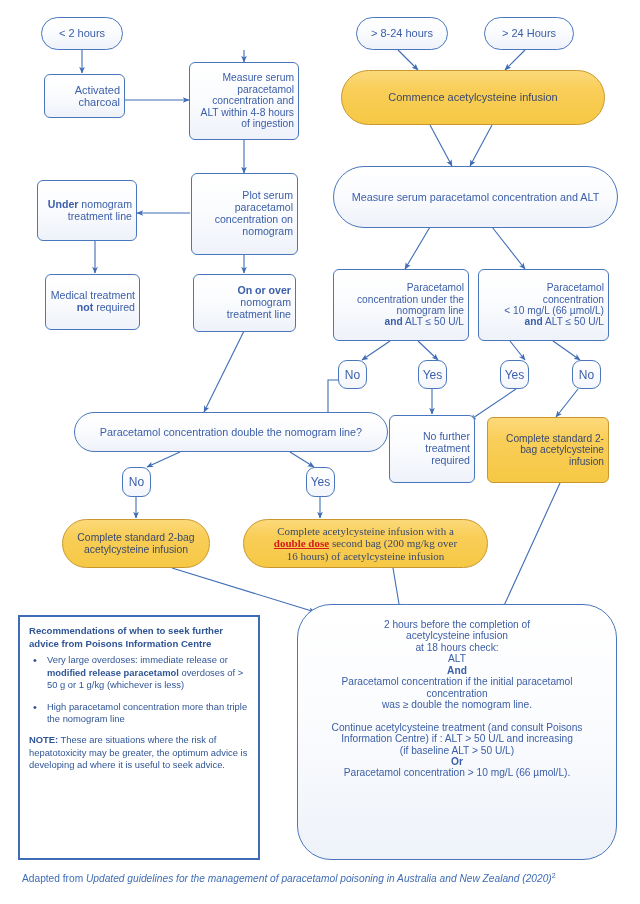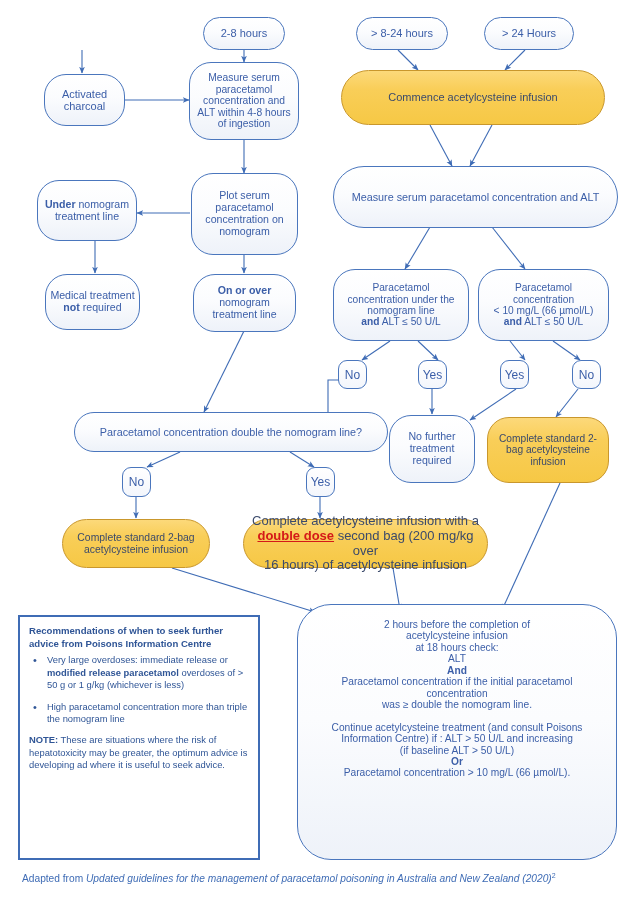--- a/index.html
+++ b/index.html
@@ -49,21 +49,21 @@
   .node.blue { }
   .node.yellow {
     background: linear-gradient(180deg, #fcd97a 0%, #f9ce58 35%, #f6c845 100%);
     border: 1px solid #c9972c;
     color: #3b4a6b;
   }
   .node b, .node strong { font-weight: bold; }
 
   
   .stadium { border-radius: 999px; }
-  .rounded-lg { border-radius: 22px; }
+  .rounded-lg { border-radius: 6px; text-align: right; }
   .rounded-xl { border-radius: 34px; }
 
   .yn {
     position: absolute;
     box-sizing: border-box;
     display: flex;
     align-items: center;
     justify-content: center;
     z-index: 3;
     border: 1px solid #4a76bd;
@@ -194,34 +194,34 @@
       <path d="M320,497 L320,518"></path>
 
       <path d="M172,568 L315,612"></path>
 
       <path d="M393,568 L400,610"></path>
 
       <path d="M560,483 L502,610"></path>
     </g>
   </svg>
 
-
-  <div class="node blue stadium" style="left:203px; top:17px; width:82px; height:33px; font-size:11px;">
-    <span class="inner">2-8 hours</span>
-  </div>
+  <div class="node blue stadium" style="left:41px; top:17px; width:82px; height:33px; font-size:11px;">
+    <span class="inner">&lt; 2 hours</span>
+  </div>
+
 
   <div class="node blue stadium" style="left:356px; top:17px; width:92px; height:33px; font-size:11px;">
     <span class="inner">&gt; 8-24 hours</span>
   </div>
 
   <div class="node blue stadium" style="left:484px; top:17px; width:90px; height:33px; font-size:11px;">
     <span class="inner">&gt; 24 Hours</span>
   </div>
 
-  <div class="node blue rounded-lg" style="left:44px; top:74px; width:81px; height:52px; font-size:11px;">
+  <div class="node blue rounded-lg" style="left:44px; top:74px; width:81px; height:44px; font-size:11px;">
     <span class="inner">Activated charcoal</span>
   </div>
 
   <div class="node blue rounded-lg" style="left:189px; top:62px; width:110px; height:78px; font-size:10.3px;">
     <span class="inner">Measure serum paracetamol concentration and ALT within 4-8 hours of ingestion</span>
   </div>
 
   <div class="node blue rounded-lg" style="left:191px; top:173px; width:107px; height:82px; font-size:10.6px;">
     <span class="inner">Plot serum paracetamol concentration on nomogram</span>
   </div>
@@ -293,21 +293,21 @@
     <span>No</span>
   </div>
   <div class="yn" style="left:306px; top:467px; width:29px; height:30px;">
     <span>Yes</span>
   </div>
 
   <div class="node yellow rounded-xl" style="left:62px; top:519px; width:148px; height:49px; font-size:10.4px;">
     <span class="inner">Complete standard 2-bag acetylcysteine infusion</span>
   </div>
 
-  <div class="node yellow rounded-xl" style="left:243px; top:519px; width:245px; height:49px; font-size:13px;">
+  <div class="node yellow rounded-xl" style="left:243px; top:519px; width:245px; height:49px; font-size:11px;font-family:Liberation Serif, serif;">
     <span class="inner">
       <span>Complete acetylcysteine infusion with a</span><br>
       <span class="dd">double dose</span><span> second bag (200 mg/kg over</span><br>
       <span>16 hours) of acetylcysteine infusion</span>
     </span>
   </div>
 
   <div class="node blue rounded-xl" style="left:297px; top:604px; width:320px; height:256px; font-size:10.2px; align-items:flex-start; padding-top:14px;">
     <span class="inner">
       <span>2 hours before the completion of</span><br>

